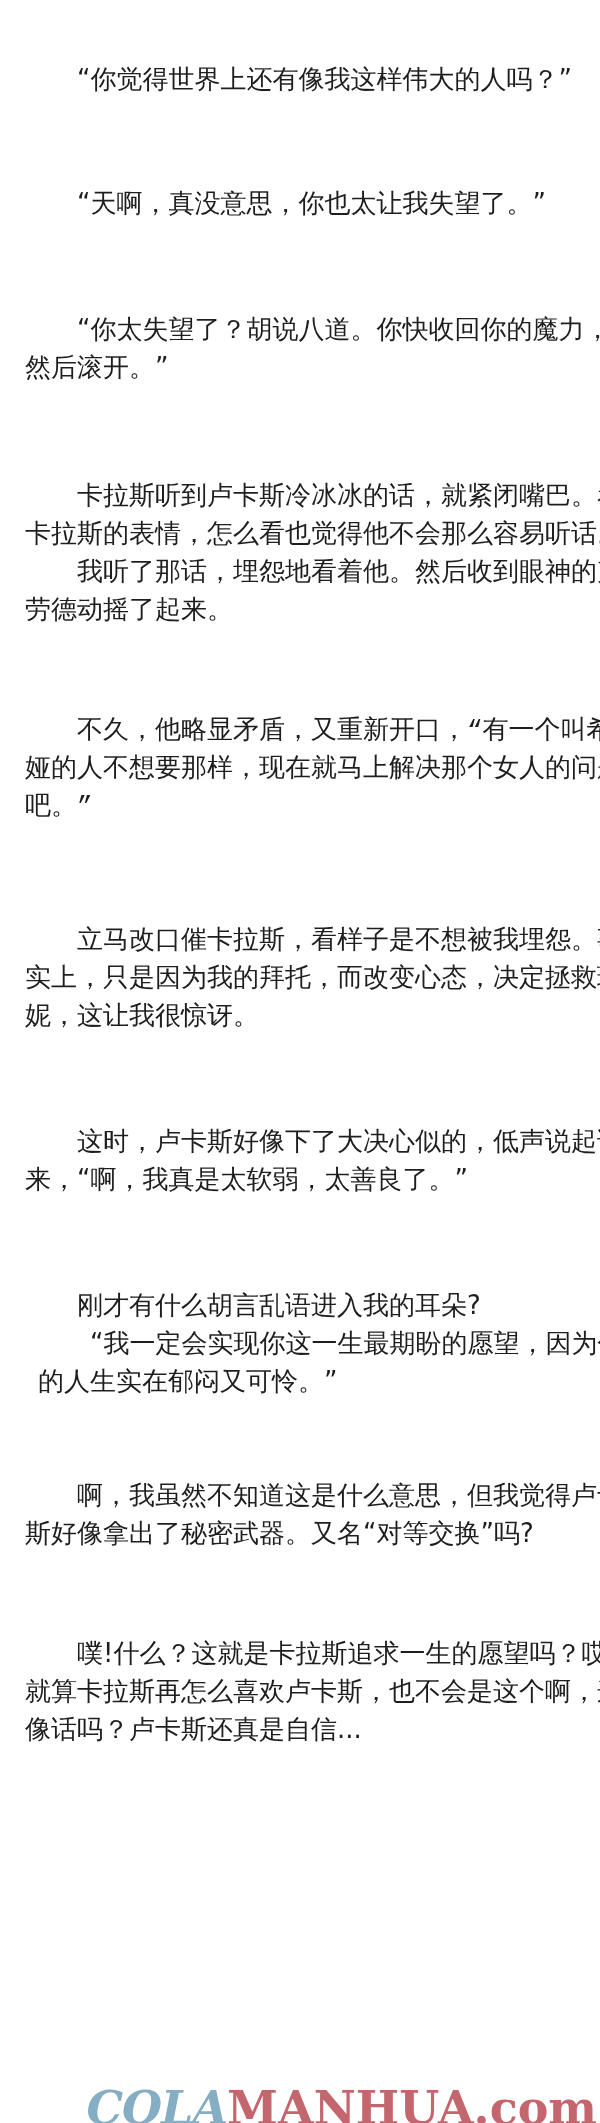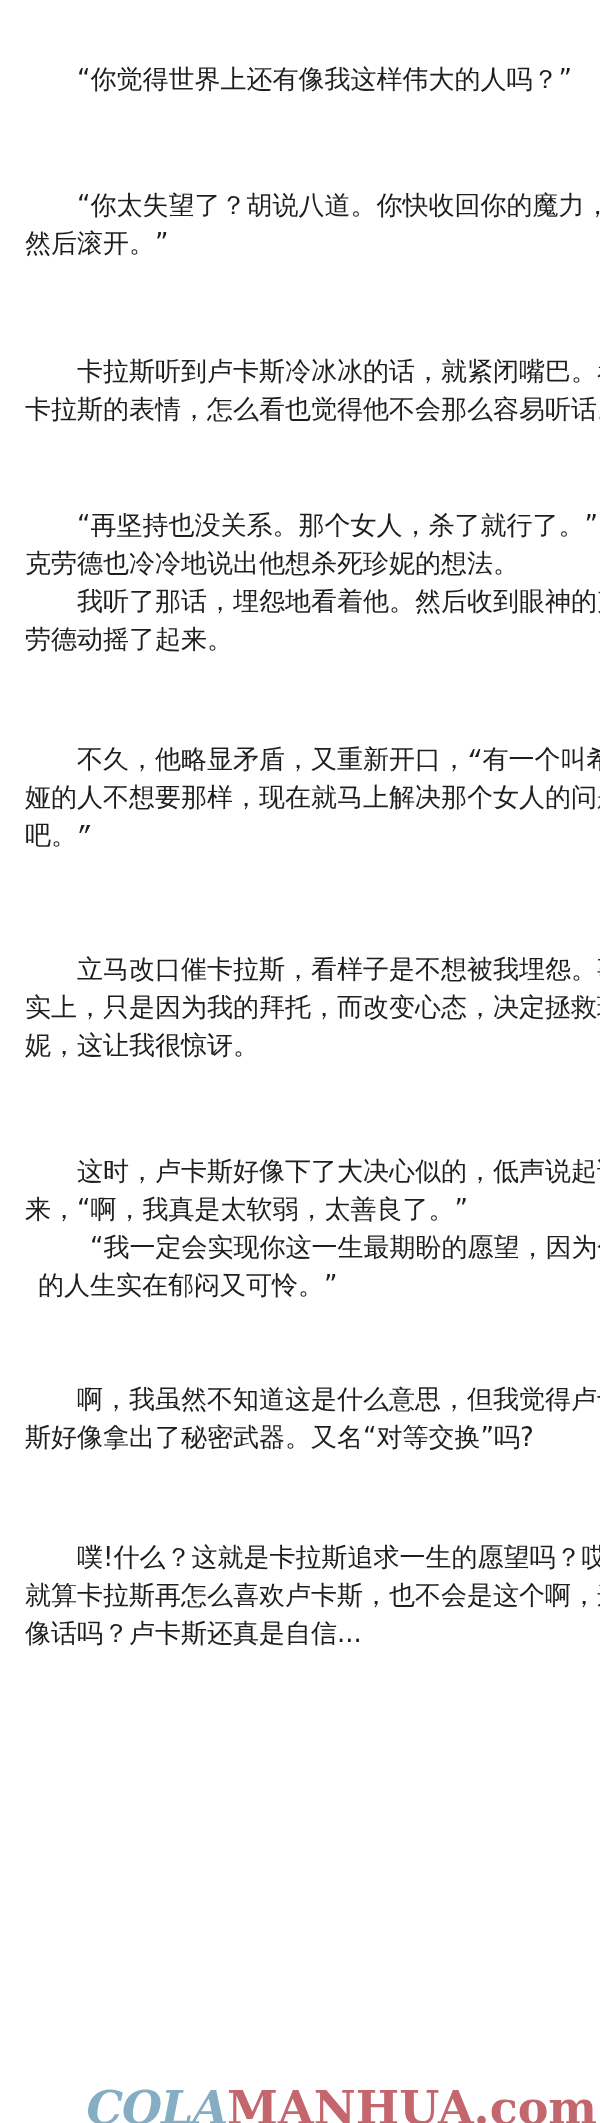--- a/index.html
+++ b/index.html
@@ -68,36 +68,36 @@
     font-size: 46px;
     letter-spacing: 0px;
   }
 </style>
 </head>
 <body>
 
 <div class="page">
 
   <p class="para p1" style="color: rgb(30, 30, 30);">　　“你觉得世界上还有像我这样伟大的人吗？”</p>
+  <p class="para p2" style="color: rgb(30, 30, 30);">　　“天啊，真没意思，你也太让我失望了。”</p>
   <p class="para p3" style="color: rgb(30, 30, 30);">　　“你太失望了？胡说八道。你快收回你的魔力，
 然后滚开。”</p>
   <p class="para p4" style="color: rgb(30, 30, 30);">　　卡拉斯听到卢卡斯冷冰冰的话，就紧闭嘴巴。看
 卡拉斯的表情，怎么看也觉得他不会那么容易听话。</p>
-  <p class="para p5" style="color: rgb(30, 30, 30);">　　“再坚持也没关系。那个女人，杀了就行了。”
-克劳德也冷冷地说出他想杀死珍妮的想法。</p>
   <p class="para p6" style="color: rgb(30, 30, 30);">　　我听了那话，埋怨地看着他。然后收到眼神的克
 劳德动摇了起来。</p>
   <p class="para p7" style="color: rgb(30, 30, 30);">　　不久，他略显矛盾，又重新开口，“有一个叫希
 娅的人不想要那样，现在就马上解决那个女人的问题
 吧。”</p>
   <p class="para p8" style="color: rgb(30, 30, 30);">　　立马改口催卡拉斯，看样子是不想被我埋怨。事
 实上，只是因为我的拜托，而改变心态，决定拯救珍
 妮，这让我很惊讶。</p>
   <p class="para p9" style="color: rgb(30, 30, 30);">　　这时，卢卡斯好像下了大决心似的，低声说起话
 来，“啊，我真是太软弱，太善良了。”</p>
+  <p class="para p10" style="color: rgb(30, 30, 30);">　　刚才有什么胡言乱语进入我的耳朵?</p>
   <p class="para p11" style="color: rgb(30, 30, 30);">　　“我一定会实现你这一生最期盼的愿望，因为你
 的人生实在郁闷又可怜。”</p>
   <p class="para p12" style="color: rgb(30, 30, 30);">　　啊，我虽然不知道这是什么意思，但我觉得卢卡
 斯好像拿出了秘密武器。又名“对等交换”吗?</p>
   <p class="para p14" style="color: rgb(30, 30, 30);">　　噗!什么？这就是卡拉斯追求一生的愿望吗？哎，
 就算卡拉斯再怎么喜欢卢卡斯，也不会是这个啊，这
 像话吗？卢卡斯还真是自信...</p>
 
   <div class="wm-line1">
     <span class="wm-cola" style="color: rgb(133, 174, 196);">COLA</span><span class="wm-manhua" style="color: rgb(196, 102, 109);">MANHUA.com</span>

